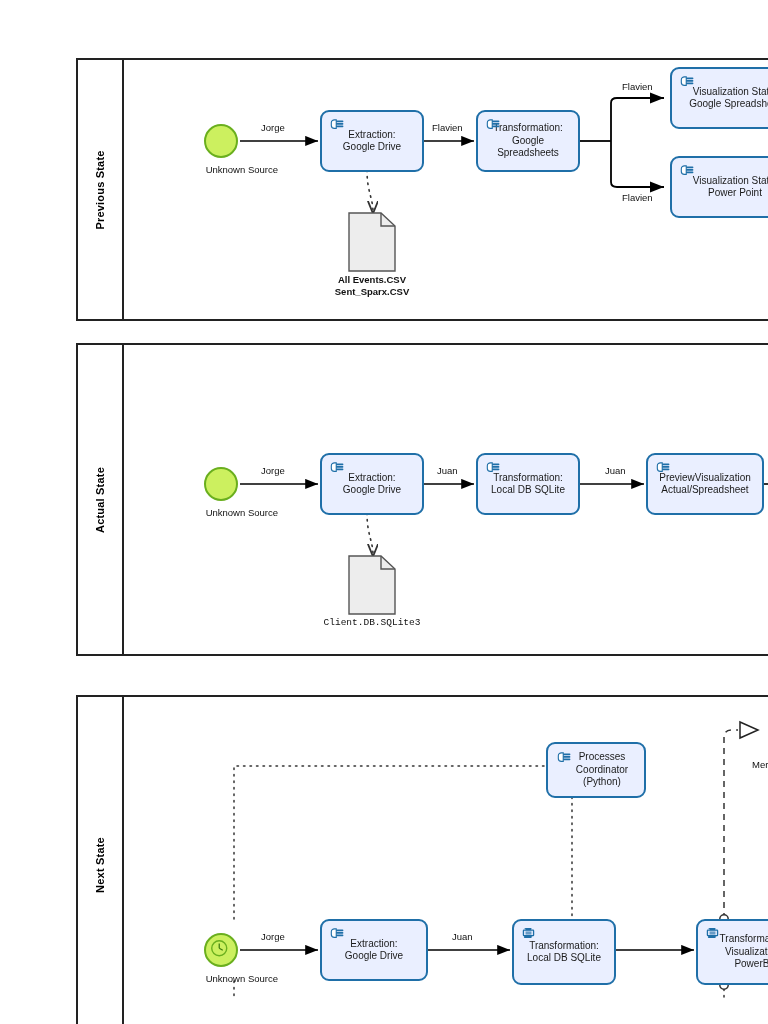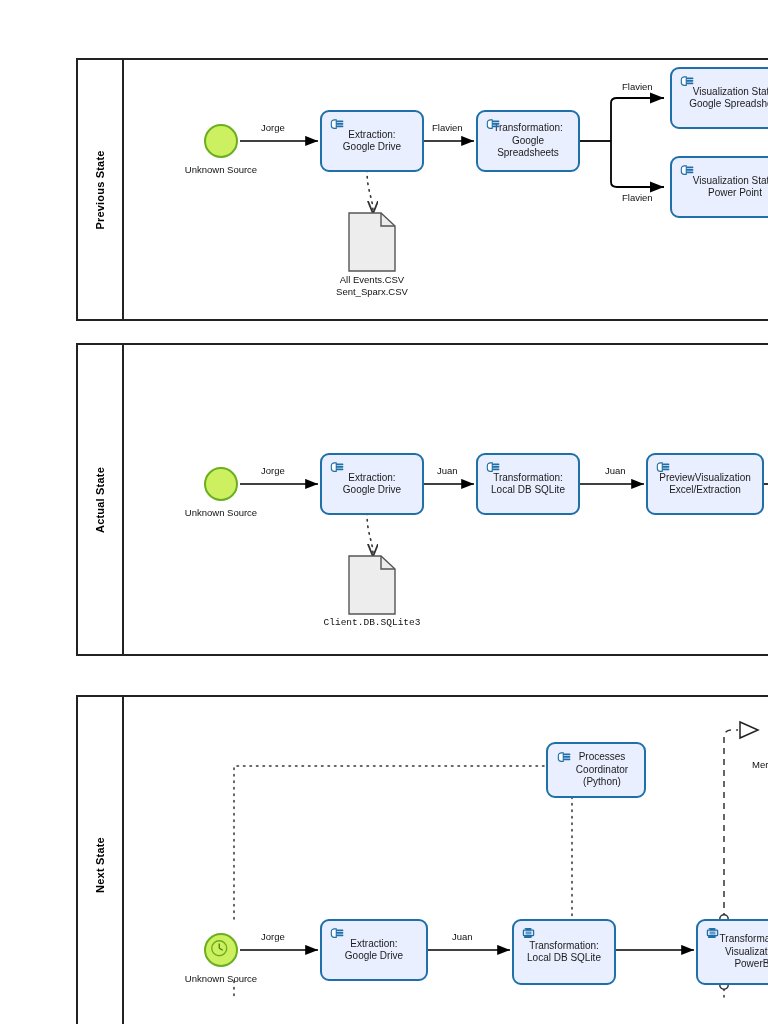--- a/index.html
+++ b/index.html
@@ -91,21 +91,21 @@
     border-radius: 50%;
     box-sizing: border-box;
     border: 2px solid #6aaf1e;
     background: #ccf05f;
   }
   .event-caption {
     position: absolute;
     font-size: 9.5px;
     color: #111111;
     white-space: nowrap;
-    text-align: center;
+    text-align: right;
   }
   
   .data-obj {
     position: absolute;
   }
   .data-caption {
     position: absolute;
     font-size: 9.5px;
     color: #111111;
     text-align: center;
@@ -206,21 +206,21 @@
         <span class="task-label">Visualization Stats:
 Power Point</span>
       </div>
 
       <div class="data-obj" style="left:224px; top:152px; width:48px; height:60px;">
         <svg viewBox="0 0 48 60" width="48" height="60">
           <path d="M1,1 H33 L47,14 V59 H1 Z" fill="#ededed" stroke="#555" stroke-width="1.4"></path>
           <path d="M33,1 V14 H47" fill="none" stroke="#555" stroke-width="1.4"></path>
         </svg>
       </div>
-      <div class="data-caption" style="left:186px; top:214px; width:124px;">All Events.CSV
+      <div class="data-caption" style="left:186px; top:214px; width:124px;font-weight:bold;">All Events.CSV
 Sent_Sparx.CSV</div>
 
       <div class="flow-label" style="left:137px; top:62px;">Jorge</div>
       <div class="flow-label" style="left:308px; top:62px;">Flavien</div>
       <div class="flow-label" style="left:498px; top:21px;">Flavien</div>
       <div class="flow-label" style="left:498px; top:132px;">Flavien</div>
 
     </div>
   </div>
 
@@ -272,21 +272,21 @@
       </div>
 
       <div class="task" style="left:522px; top:108px; width:118px; height:62px;">
         <svg class="task-icon" viewBox="0 0 20 16">
           <path d="M7.5 3.2c-1.9 0-3.6 1.3-3.6 3.4v3.2c0 2 1.6 3.4 3.6 3.4h2.2V3.2z" fill="#fff" stroke="#1f6fa8" stroke-width="1.3"></path>
           <rect x="9.5" y="4.0" width="8.6" height="1.9" rx=".9" fill="#1f6fa8"></rect>
           <rect x="9.5" y="6.9" width="8.6" height="1.9" rx=".9" fill="#1f6fa8"></rect>
           <rect x="9.5" y="9.8" width="8.6" height="1.9" rx=".9" fill="#1f6fa8"></rect>
         </svg>
         <span class="task-label">PreviewVisualization
-Excel/Extraction</span>
+Actual/Spreadsheet</span>
       </div>
 
       <div class="data-obj" style="left:224px; top:210px; width:48px; height:60px;">
         <svg viewBox="0 0 48 60" width="48" height="60">
           <path d="M1,1 H33 L47,14 V59 H1 Z" fill="#ededed" stroke="#555" stroke-width="1.4"></path>
           <path d="M33,1 V14 H47" fill="none" stroke="#555" stroke-width="1.4"></path>
         </svg>
       </div>
       <div class="data-caption" style="left:186px; top:272px; width:124px;font-family:Liberation Mono, monospace;">Client.DB.SQLite3</div>
 

